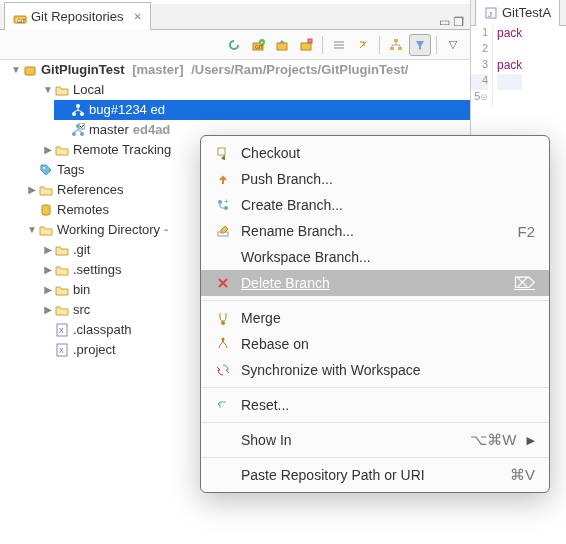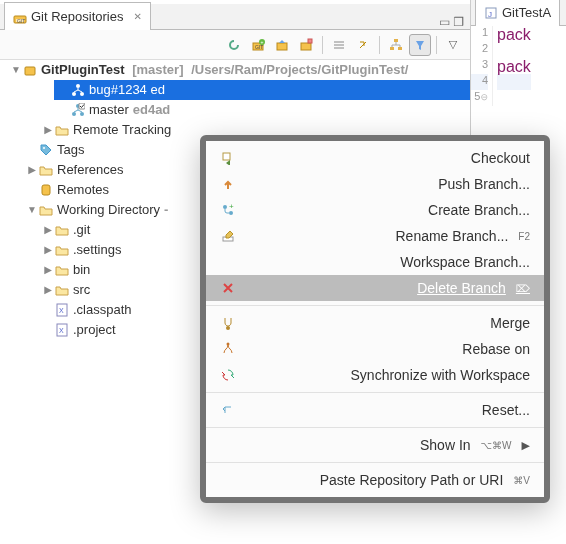--- a/index.html
+++ b/index.html
@@ -30,36 +30,36 @@
   .arrow.open::before { content:"▼"; }
   .arrow.closed::before { content:"▶"; }
   .arrow.none::before { content:""; }
   .ticon { width:16px; height:16px; display:inline-flex; align-items:center; justify-content:center; margin-right:3px; font-size:11px;}
   .label { cursor:default; }
   .decor { color:#999; padding-left:4px;font-weight:bold;}
   .selected { background:#1a6fe0; color:#fff; }
   .row { display:flex; align-items:center; padding:0 4px; height:20px; width:100%;}
 
   
-  .ctx-menu { position:absolute; left:200px; top:135px; width:350px; background:#fbfbfb; border:6px solid #737373; border-radius:6px; box-shadow: 0 8px 30px rgba(0,0,0,.25); padding:4px 0; z-index:50;text-align:right;}
+  .ctx-menu { position:absolute; left:200px; top:135px; width:350px; background:#fbfbfb; border:1px solid #737373; border-radius:6px; box-shadow: 0 8px 30px rgba(0,0,0,.25); padding:4px 0; z-index:50;}
   .ctx-item { display:flex; align-items:center; height:26px; padding:0 14px; gap:10px; color:#333; cursor:default;}
   .ctx-item .mi { width:16px; height:16px; display:flex; align-items:center; justify-content:center; font-size:12px;}
   .ctx-item .lbl { flex:1; font-size:14px;}
-  .ctx-item .accel { color:#777; font-size:10px;}
+  .ctx-item .accel { color:#777; font-size:15px;}
   .ctx-item .sub { color:#555; font-size:11px;}
   .ctx-item.hl { background:#bcbcbc; color:#fff;text-decoration:underline;}
   .ctx-item.hl .accel, .ctx-item.hl .mi { color:#fff;}
   .ctx-sep { height:1px; background:#e1e1e1; margin:4px 0;}
 
   
   .editor-tabbar { height:26px; border-bottom:1px solid #bbb; display:flex; align-items:flex-end; background:#f2f2f2;}
   .editor-tabbar .tab { background:#fff; }
   .gutter { width:22px; text-align:right; padding-right:4px; color:#999; font-size:11px; border-right:1px solid #eee;}
   .editor-body { display:flex; }
-  .code { padding-left:4px; font-family: Menlo, monospace; font-size:16px;}
+  .code { padding-left:4px; font-family: Menlo, monospace; font-size:12px;}
   .kw { color:#8a1e6b;}
   .ln { height:16px;}
   .gline { height:16px;}
   .gline.cur { background:#eef3fb;}
 
   
   svg { display:block; }
 </style>
 </head>
 <body>
@@ -149,20 +149,29 @@
                 <svg width="14" height="14">
                   <rect x="2" y="4" width="10" height="8" rx="1" fill="#f5c24c" stroke="#b98a1f"></rect>
                 </svg>
               </span>
           <span class="label"><b>GitPluginTest</b> <span class="decor">[<span>master</span>]</span> <span class="decor">/Users/Ram/Projects/GitPluginTest/</span></span>
         </div>
         <ul>
           <li>
             <ul>
               <li>
+                <div class="row">
+                  <span class="arrow open"></span>
+                  <span class="ticon">
+                        <svg width="14" height="12">
+                          <path d="M1 3h4l1 2h7v6H1z" fill="#fbe7a2" stroke="#caa24a"></path>
+                        </svg>
+                      </span>
+                  <span class="label">Local</span>
+                </div>
                 <ul>
                   <li>
                     <div class="row selected">
                       <span class="arrow none"></span>
                       <span class="ticon">
                             <svg width="14" height="14">
                               <circle cx="7" cy="3" r="2" fill="#fff"></circle>
                               <circle cx="3" cy="11" r="2" fill="#fff"></circle>
                               <circle cx="11" cy="11" r="2" fill="#fff"></circle>
                               <path d="M7 5v2M7 7l-4 2M7 7l4 2" stroke="#fff"></path>

